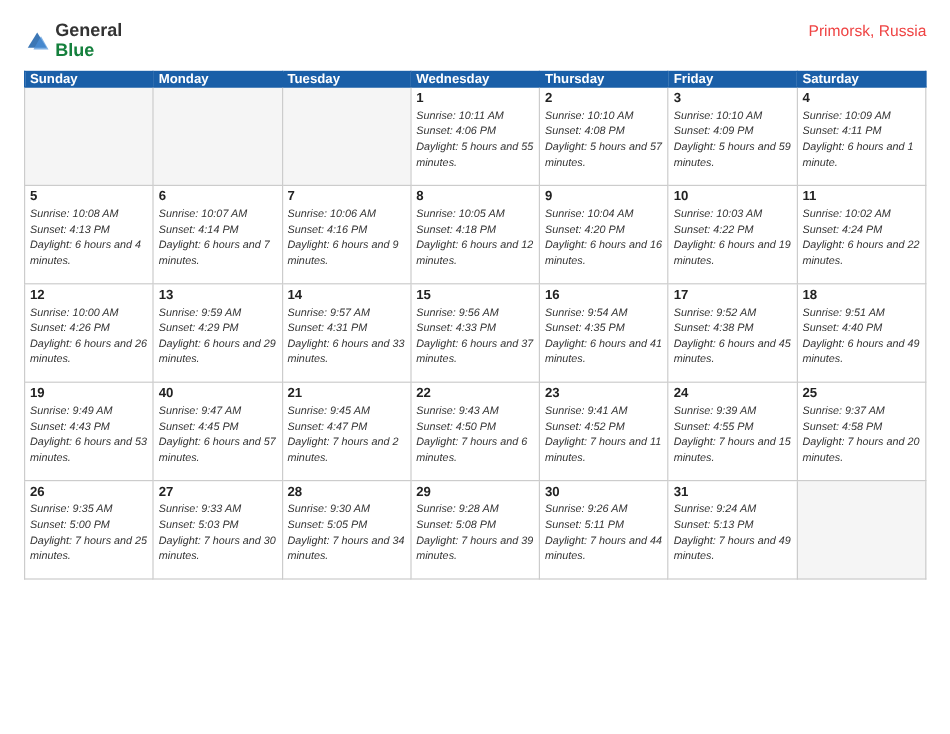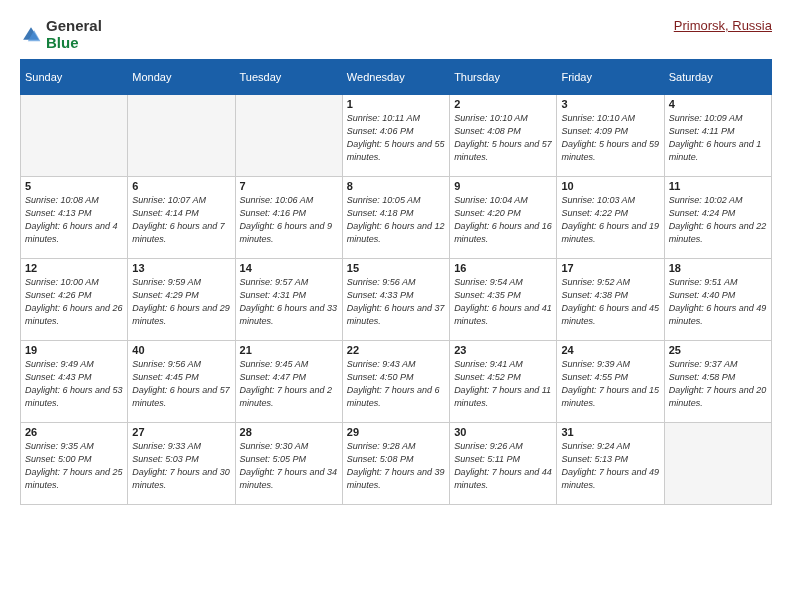--- a/index.html
+++ b/index.html
@@ -49,34 +49,33 @@
     .title-block {
       text-align: right;
     }
     .month-title {
       font-size: 32px;
       font-weight: normal;
       color: #222;
     }
     .location {
       font-size: 13px;
-      color: #7f1d1d;
-      text-decoration: underline;
+      color: #ef4444;
     }
     .calendar {
       width: 100%;
       border-collapse: collapse;
       table-layout: fixed;
     }
     .calendar th {
       background: #1a5fa8;
       color: #fff;
       font-size: 11px;
-      font-weight: normal;
-      padding: 11px 4px;
+      font-weight: bold;
+      padding: 0 4px;
       text-align: left;
       border: 1px solid #1a5fa8;
     }
     .calendar td {
       border: 1px solid #ccc;
       vertical-align: top;
       padding: 3px 4px;
       font-size: 9.5px;
       height: 82px;
       background: #fff;
@@ -268,21 +267,21 @@
         <tr>
           <td>
             <div class="day-num">19</div>
             <div class="day-detail">Sunrise: 9:49 AM
 Sunset: 4:43 PM
 Daylight: 6 hours
 and 53 minutes.</div>
           </td>
           <td>
             <div class="day-num">40</div>
-            <div class="day-detail">Sunrise: 9:56 AM
+            <div class="day-detail">Sunrise: 9:47 AM
 Sunset: 4:45 PM
 Daylight: 6 hours
 and 57 minutes.</div>
           </td>
           <td>
             <div class="day-num">21</div>
             <div class="day-detail">Sunrise: 9:45 AM
 Sunset: 4:47 PM
 Daylight: 7 hours
 and 2 minutes.</div>

